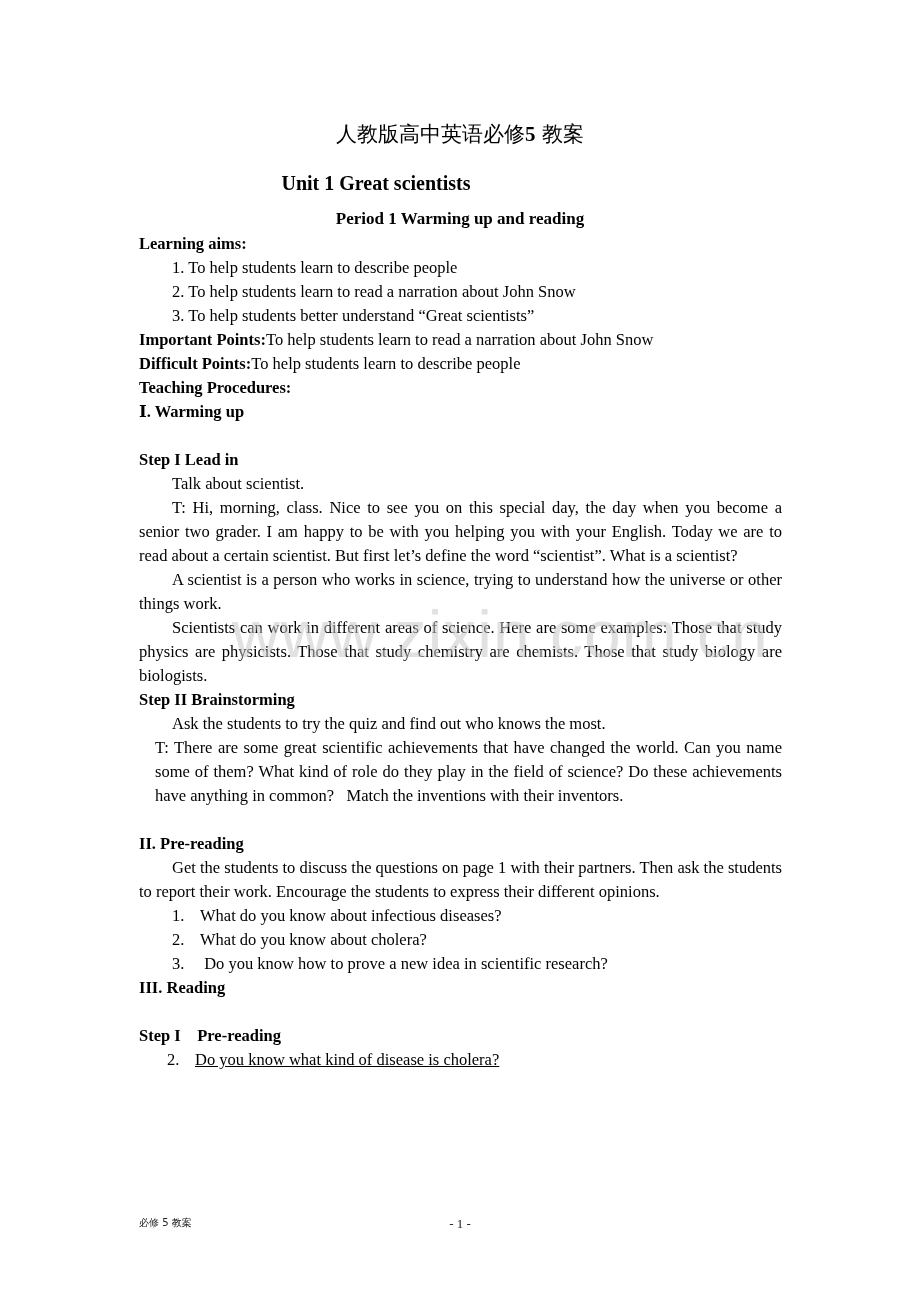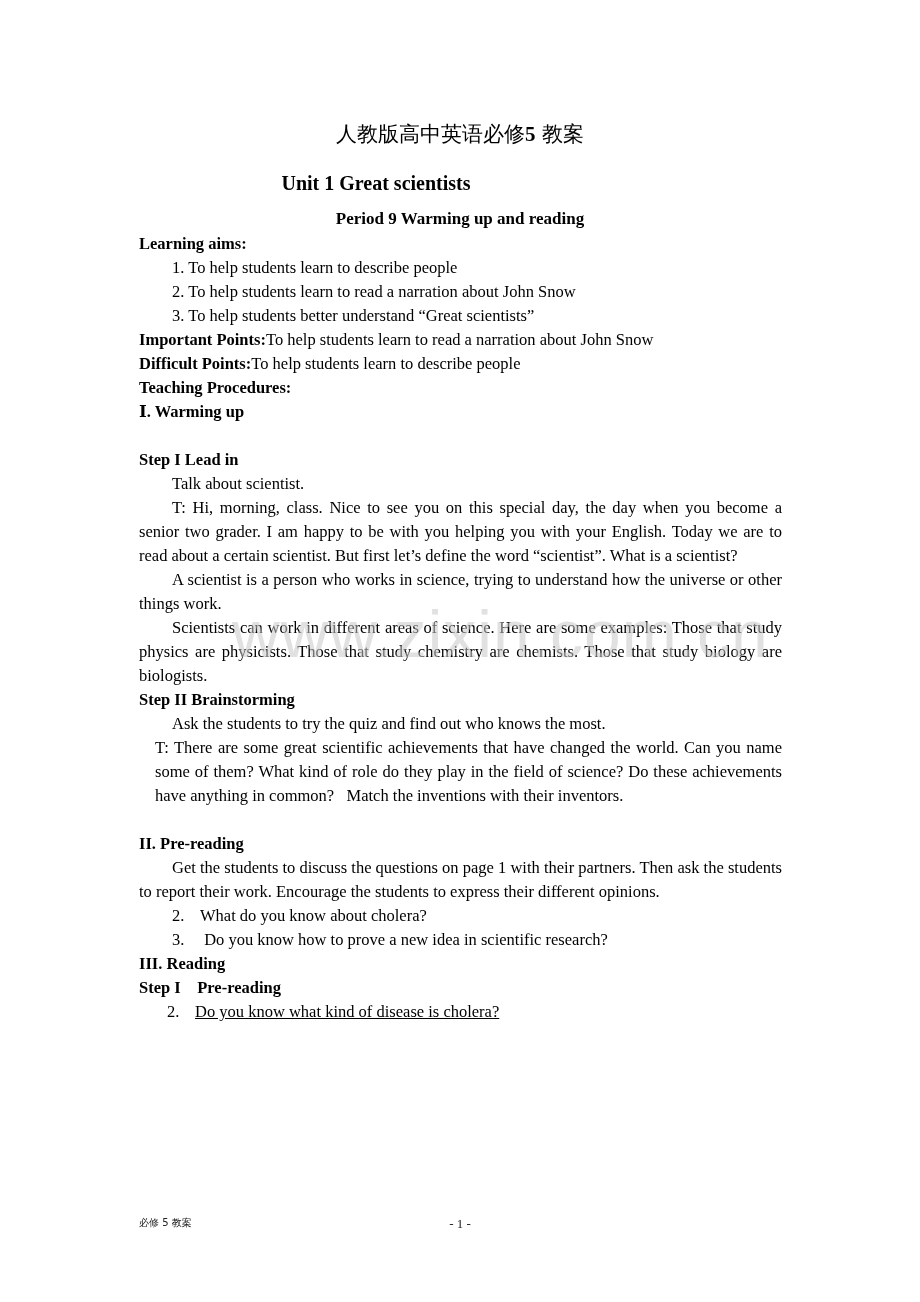--- a/index.html
+++ b/index.html
@@ -29,21 +29,21 @@
                  font-family: "DejaVu Sans", sans-serif; color: #222; }
   .footer-center { position: absolute; top: 1216px; left: 0; width: 920px; text-align: center; font-size: 13px; color: #222; }
 </style>
 </head>
 <body>
 
 <div class="page">
 
   <div class="title-cn"><span>人教版高中英语必修</span><b>5</b><span> </span><span>教案</span></div>
   <div class="title-unit">Unit 1 Great scientists</div>
-  <div class="title-period">Period 9 Warming up and reading</div>
+  <div class="title-period">Period 1 Warming up and reading</div>
 
   <div class="body">
     <div class="line b">Learning aims:</div>
     <div class="line ind1">1. To help students learn to describe people</div>
     <div class="line ind1">2. To help students learn to read a narration about John Snow</div>
     <div class="line ind1">3. To help students better understand “Great scientists”</div>
     <div class="line"><span class="b">Important Points:</span><span>To help students learn to read a narration about John Snow</span></div>
     <div class="line"><span class="b">Difficult Points:</span><span>To help students learn to describe people</span></div>
     <div class="line b">Teaching Procedures:</div>
     <div class="line b">Ⅰ. Warming up</div>
@@ -55,25 +55,26 @@
     <div class="para para-indent">A scientist is a person who works in science, trying to understand how the universe or other things work.</div>
     <div class="para para-indent">Scientists can work in different areas of science. Here are some examples: Those that study physics are physicists. Those that study chemistry are chemists. Those that study biology are biologists.</div>
 
     <div class="line b">Step II Brainstorming</div>
     <div class="line ind1">Ask the students to try the quiz and find out who knows the most.</div>
     <div class="hang">T: There are some great scientific achievements that have changed the world. Can you name some of them? What kind of role do they play in the field of science? Do these achievements have anything in common?&nbsp;&nbsp;&nbsp;Match the inventions with their inventors.</div>
     <div class="blank"></div>
 
     <div class="line b">II. Pre-reading</div>
     <div class="para para-indent">Get the students to discuss the questions on page 1 with their partners. Then ask the students to report their work. Encourage the students to express their different opinions.</div>
+    <div class="line ind-list"><span class="num">1.</span><span>What do you know about infectious diseases?</span></div>
     <div class="line ind-list"><span class="num">2.</span><span>What do you know about cholera?</span></div>
     <div class="line ind-list"><span class="num">3.</span><span>&nbsp;Do you know how to prove a new idea in scientific research?</span></div>
 
     <div class="line b">III. Reading</div>
-    <div class="line b" style="white-space: pre;">Step I&nbsp;&nbsp;&nbsp;&nbsp;Pre-reading</div>
+    <div class="line b" style="white-space: pre; margin-top: 24px;">Step I&nbsp;&nbsp;&nbsp;&nbsp;Pre-reading</div>
     <div class="line" style="padding-left: 28px; text-decoration: underline;"><span class="num">2.</span><span>Do you know what kind of disease is cholera?</span></div>
   </div>
 
   <div class="watermark">www.zixin.com.cn</div>
 
   <div class="footer-left">必修 5 教案</div>
   <div class="footer-center">- 1 -</div>
 </div>
 
 </body></html>

